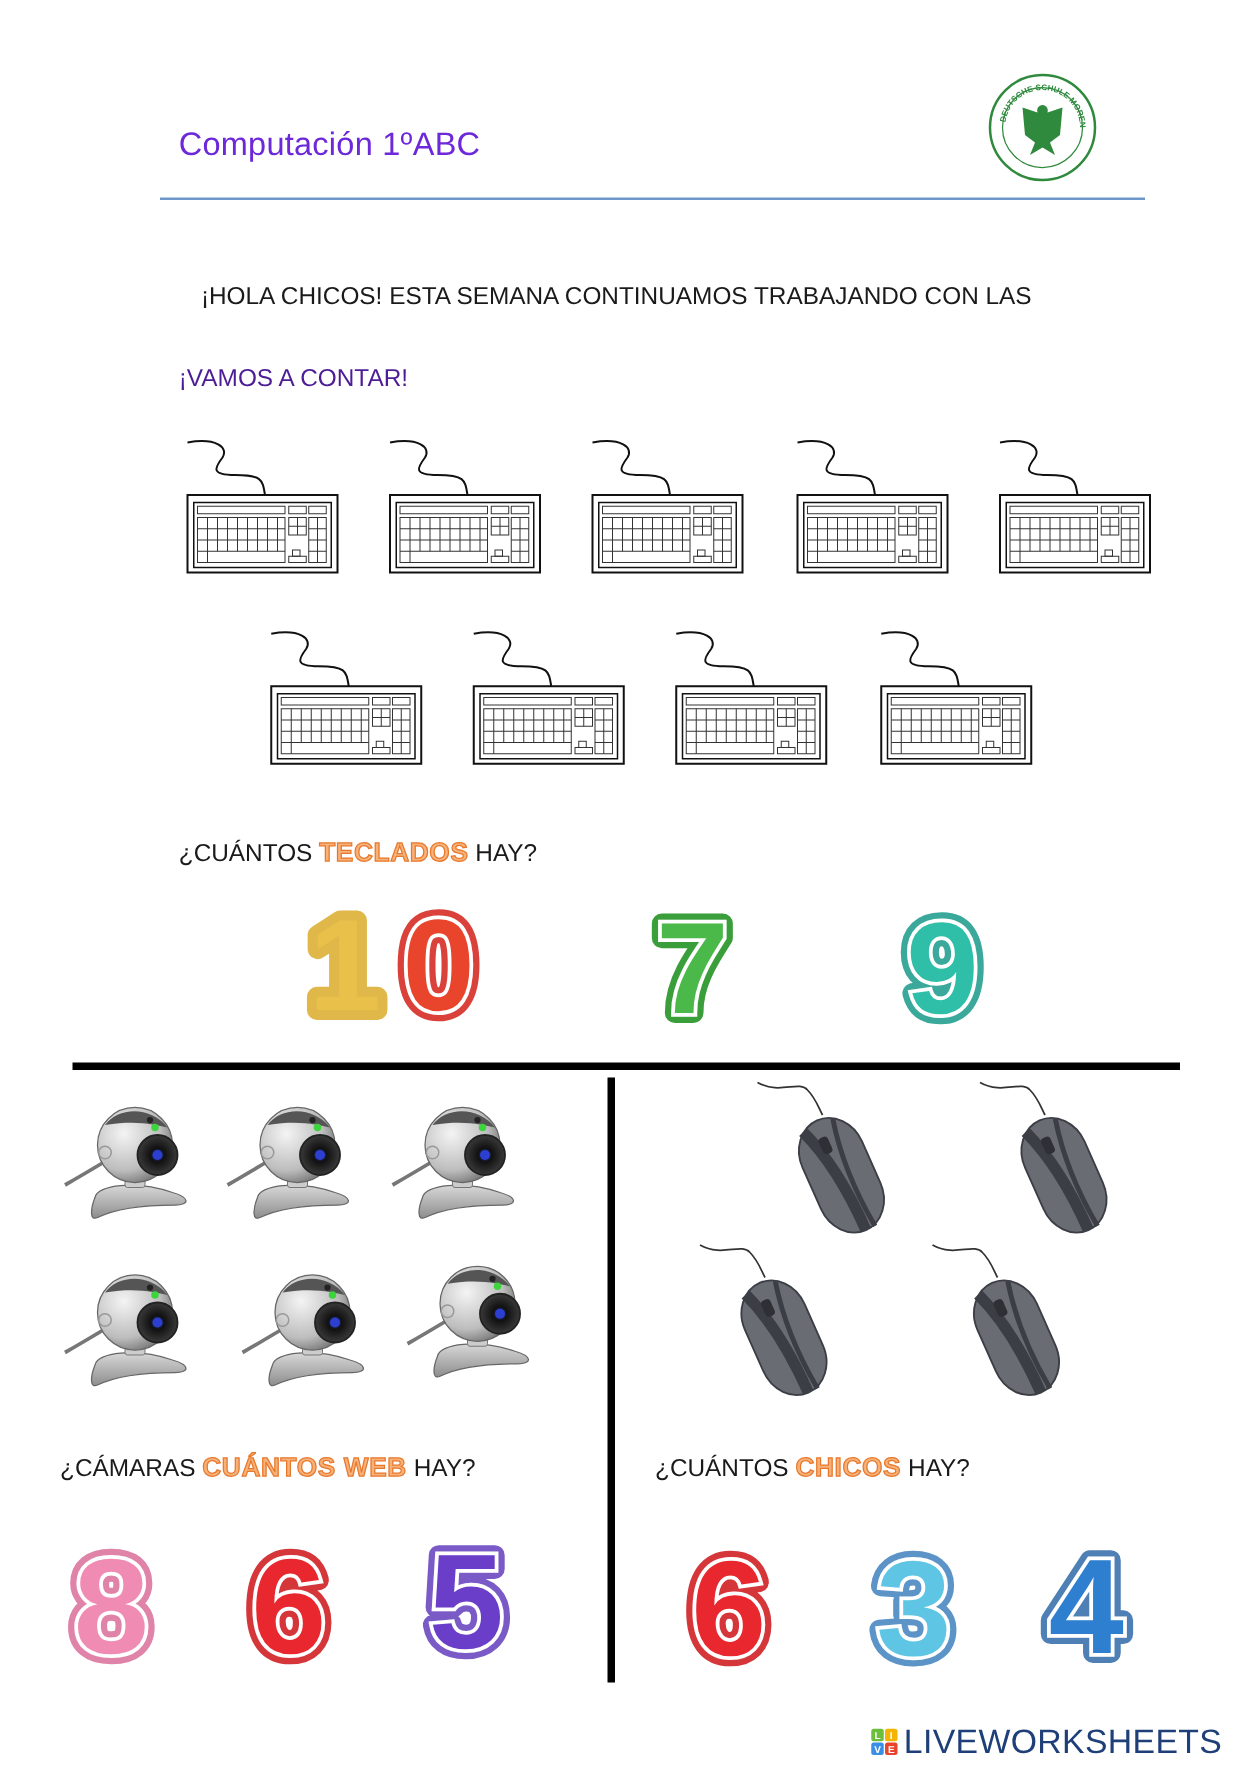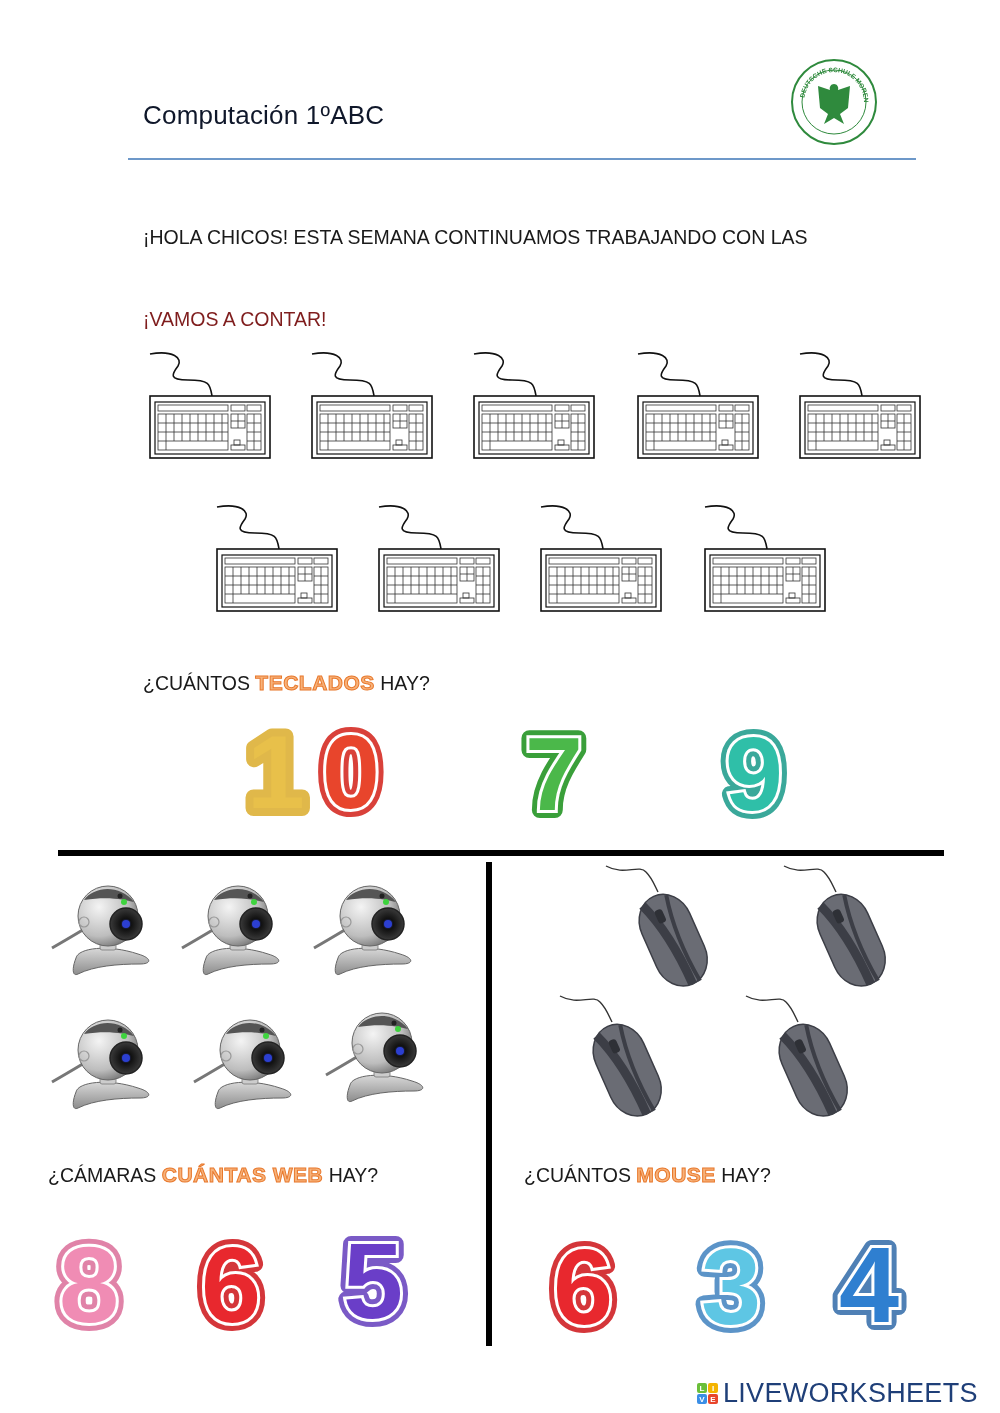--- a/index.html
+++ b/index.html
@@ -1,26 +1,26 @@
 <!DOCTYPE html>
 <html><head>
 <meta charset="utf-8">
 <style>
   html, body { margin: 0; padding: 0; background: #ffffff; }
   body { width: 1000px; height: 1413px; position: relative; overflow: hidden;
          font-family: "Liberation Sans", "DejaVu Sans", sans-serif; color: #111; }
   .abs { position: absolute; }
 
-  .header-title { left: 143px; top: 100px; font-size: 26px; color: #0f172a; letter-spacing: 0.2px; }
+  .header-title { left: 143px; top: 100px; font-size: 26px; color: #6d28d9; letter-spacing: 0.2px; }
   .header-rule { left: 128px; top: 158px; width: 788px; height: 2px; background: #6d98c9; }
   .logo { left: 790px; top: 58px; width: 88px; height: 88px; }
 
   .intro { left: 143px; top: 222px; width: 700px; font-size: 19.5px; line-height: 31px; color: #1a1a1a; }
-  .intro p { margin: 0; }
-  .count-prompt { left: 143px; top: 308px; font-size: 19.5px; color: #7f1d1d; }
+  .intro p { margin: 0; text-align: center; }
+  .count-prompt { left: 143px; top: 292px; font-size: 19.5px; color: #4c1d95; }
 
   .kb { width: 124px; height: 115px; }
   .question { font-size: 19.5px; color: #1a1a1a; white-space: nowrap; text-align: center; }
   .question .hl { font-weight: bold; color: #f7b27a; -webkit-text-stroke: 1px #e8782c;
                    font-size: 21px; letter-spacing: 0.5px; }
 
   .opt { cursor: pointer; }
   .opt svg { display: block; }
 
   .hdivider { left: 58px; top: 850px; width: 886px; height: 6px; background: #000; }
@@ -205,21 +205,21 @@
   <svg class="abs cam" style="left:190px;top:1012px">
       <use href="#sym-webcam"></use>
     </svg>
   <svg class="abs cam" style="left:322px;top:1005px">
       <use href="#sym-webcam"></use>
     </svg>
 </div>
 
 <div class="abs question" style="left:48px;top:1163px">
   <span>¿CÁMARAS</span>
-  <span class="hl">CUÁNTAS WEB</span>
+  <span class="hl">CUÁNTOS WEB</span>
   <span>HAY?</span>
 </div>
 
 <div class="abs opt" style="left:44px;top:1222px">
   <svg width="90" height="110" viewBox="0 0 90 110">
     <text x="45" y="100" text-anchor="middle" font-size="108" font-weight="bold" font-family="Liberation Sans, sans-serif" fill="#fff" stroke="#e083a8" stroke-width="16" stroke-linejoin="round">8</text>
     <text x="45" y="100" text-anchor="middle" font-size="108" font-weight="bold" font-family="Liberation Sans, sans-serif" fill="#f08cb4" stroke="#fff" stroke-width="6" paint-order="stroke">8</text>
   </svg>
 </div>
 <div class="abs opt" style="left:186px;top:1222px">
@@ -245,21 +245,21 @@
   <svg class="abs mouse" style="left:558px;top:992px">
       <use href="#sym-mouse"></use>
     </svg>
   <svg class="abs mouse" style="left:744px;top:992px">
       <use href="#sym-mouse"></use>
     </svg>
 </div>
 
 <div class="abs question" style="left:524px;top:1163px">
   <span>¿CUÁNTOS</span>
-  <span class="hl">MOUSE</span>
+  <span class="hl">CHICOS</span>
   <span>HAY?</span>
 </div>
 
 <div class="abs opt" style="left:538px;top:1224px">
   <svg width="90" height="110" viewBox="0 0 90 110">
     <text x="45" y="100" text-anchor="middle" font-size="108" font-weight="bold" font-family="Liberation Sans, sans-serif" fill="#fff" stroke="#d4363a" stroke-width="16" stroke-linejoin="round">6</text>
     <text x="45" y="100" text-anchor="middle" font-size="108" font-weight="bold" font-family="Liberation Sans, sans-serif" fill="#e8282e" stroke="#fff" stroke-width="6" paint-order="stroke">6</text>
   </svg>
 </div>
 <div class="abs opt" style="left:686px;top:1224px">

